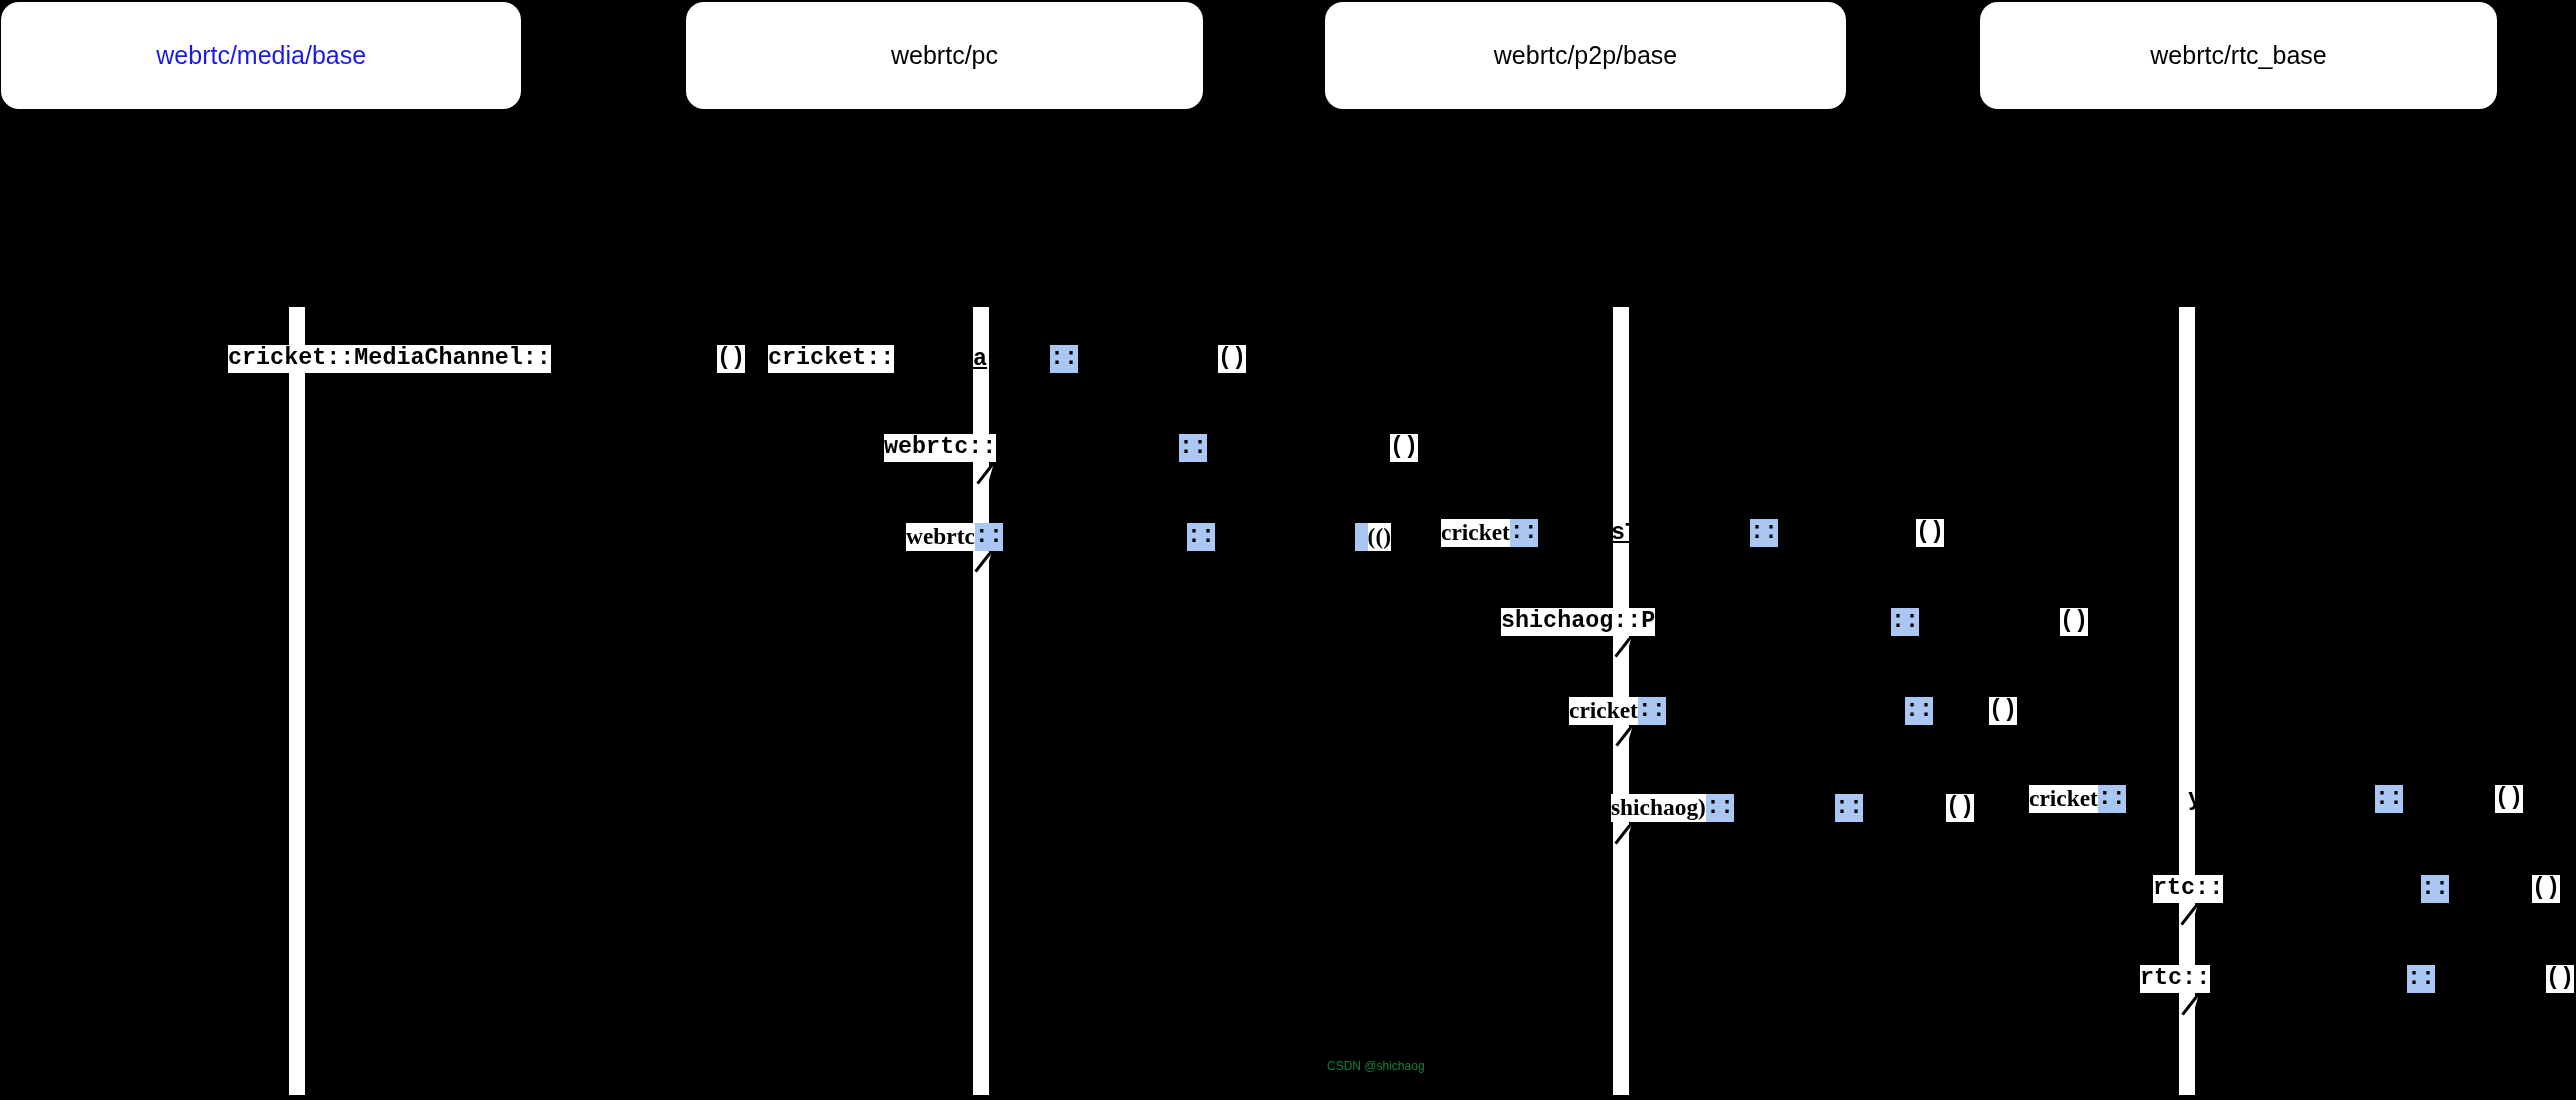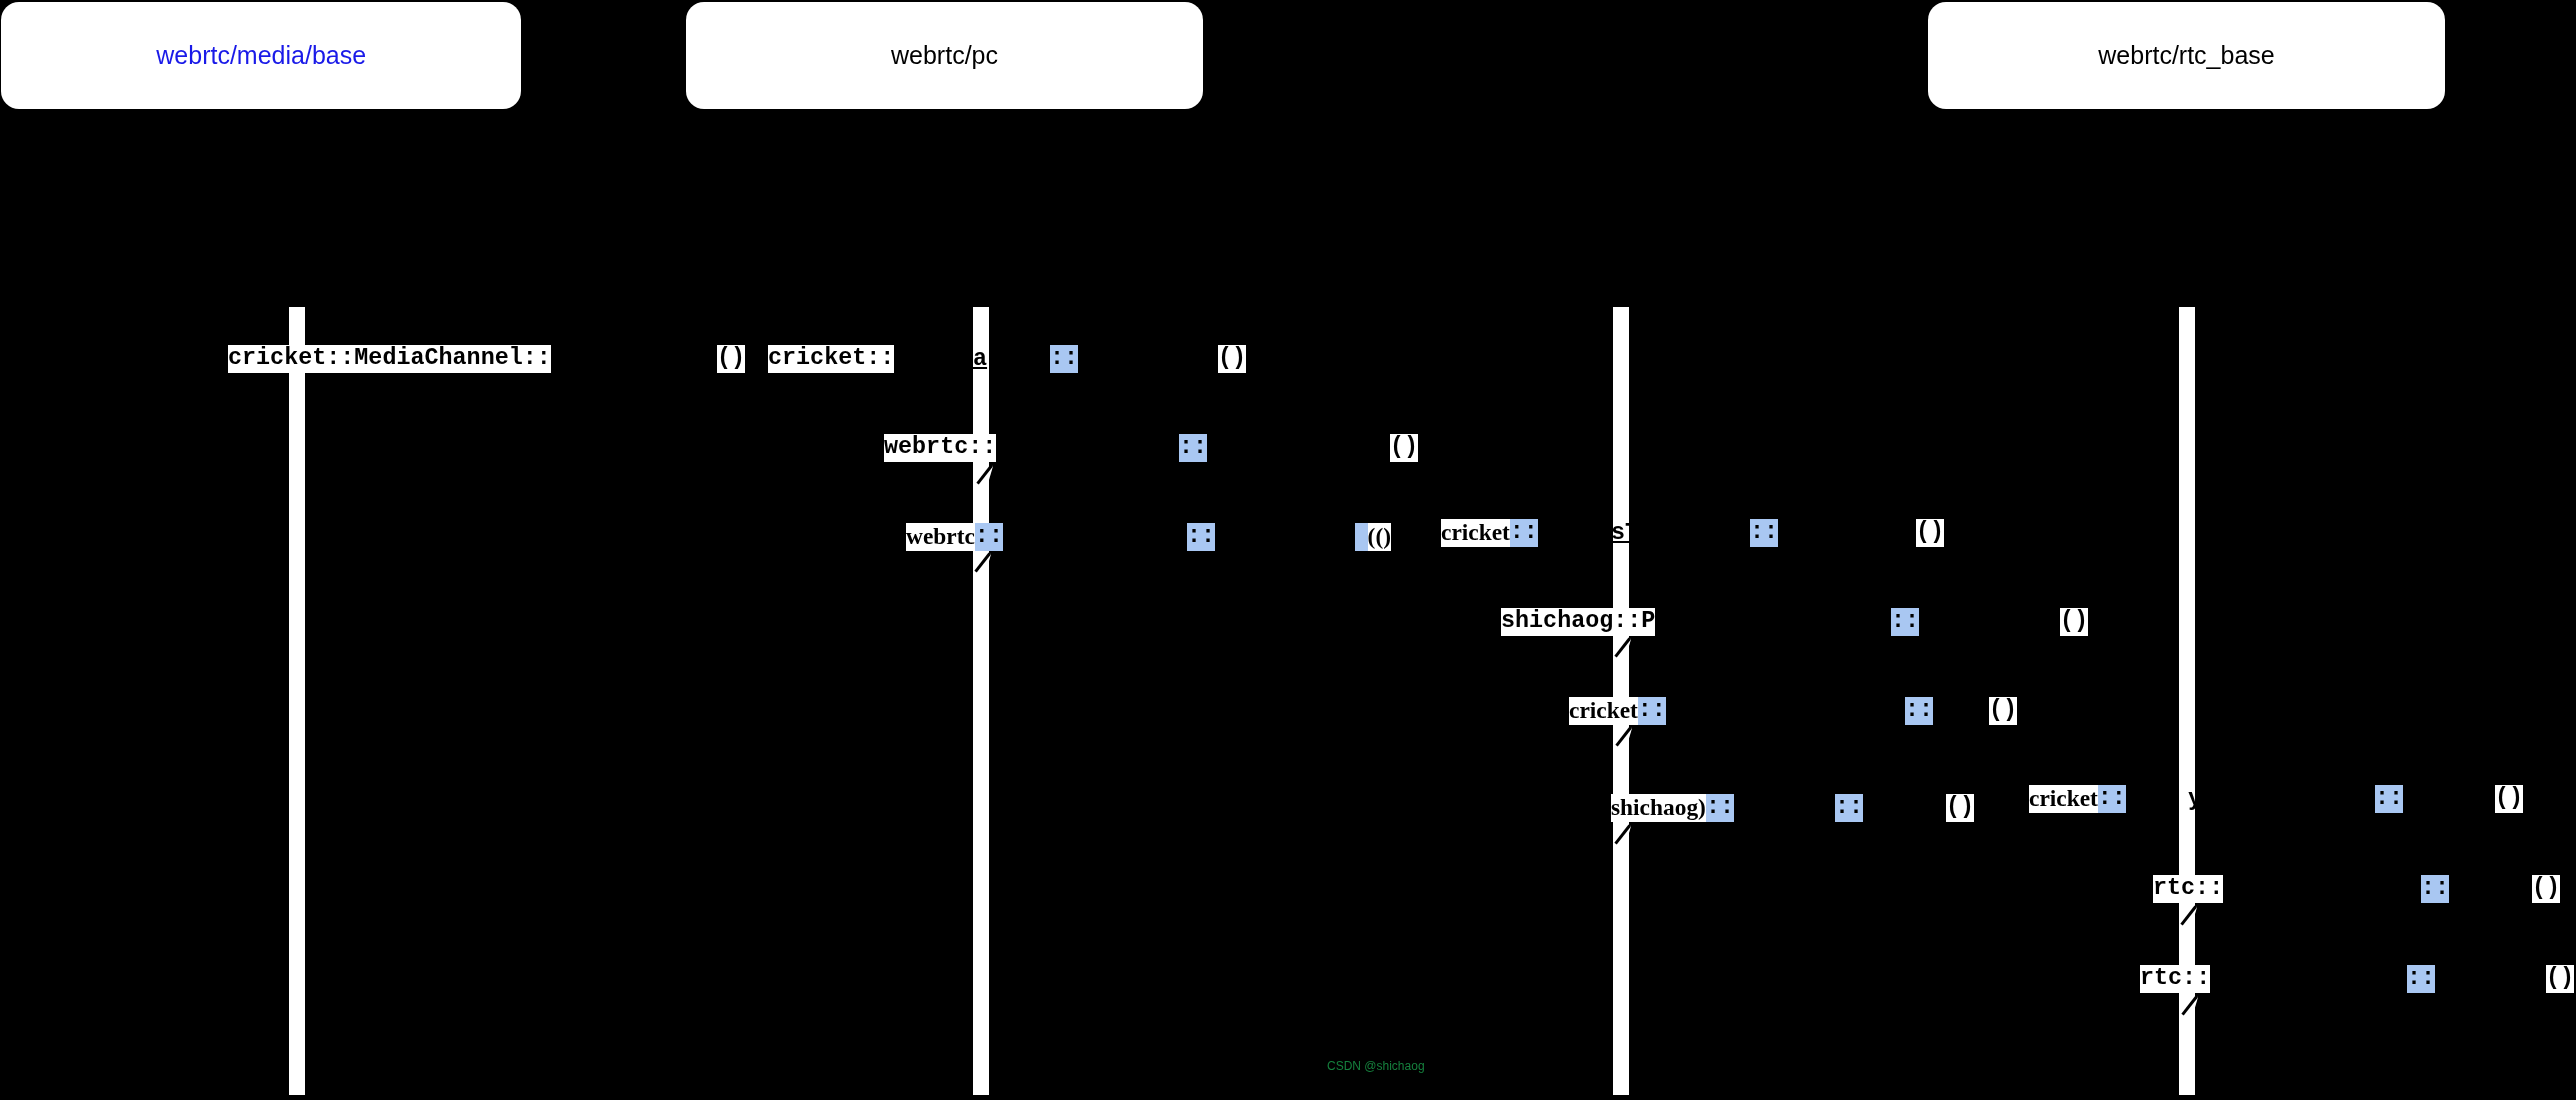--- a/index.html
+++ b/index.html
@@ -53,21 +53,22 @@
     font-family:"Liberation Sans","DejaVu Sans",sans-serif;font-size:12px;
   }
 </style>
 </head>
 <body>
 
 <div id="stage">
 
   <div class="actor link" style="left:1.2px;width:520px;">webrtc/media/base</div>
   <div class="actor" style="left:686px;width:517px;">webrtc/pc</div>
-  <div class="actor" style="left:1928px;width:517px;">webrtc/rtc_base</div>
+  <div class="actor" style="left:1325px;width:521px;">webrtc/p2p/base</div>
+  <div class="actor" style="left:1980px;width:517px;">webrtc/rtc_base</div>
 
   <div class="lifeline" style="left:289px;"></div>
   <div class="lifeline" style="left:973px;"></div>
   <div class="lifeline" style="left:1613px;"></div>
   <div class="lifeline" style="left:2179px;"></div>
 
   <div class="box" style="left:228px;top:345px;">cricket::MediaChannel::</div>
   <div class="box" style="left:717px;top:345px;">()</div>
   <div class="box" style="left:768px;top:345px;">cricket::</div>
   <div class="frag" style="left:959px;top:346px;">ha</div>

